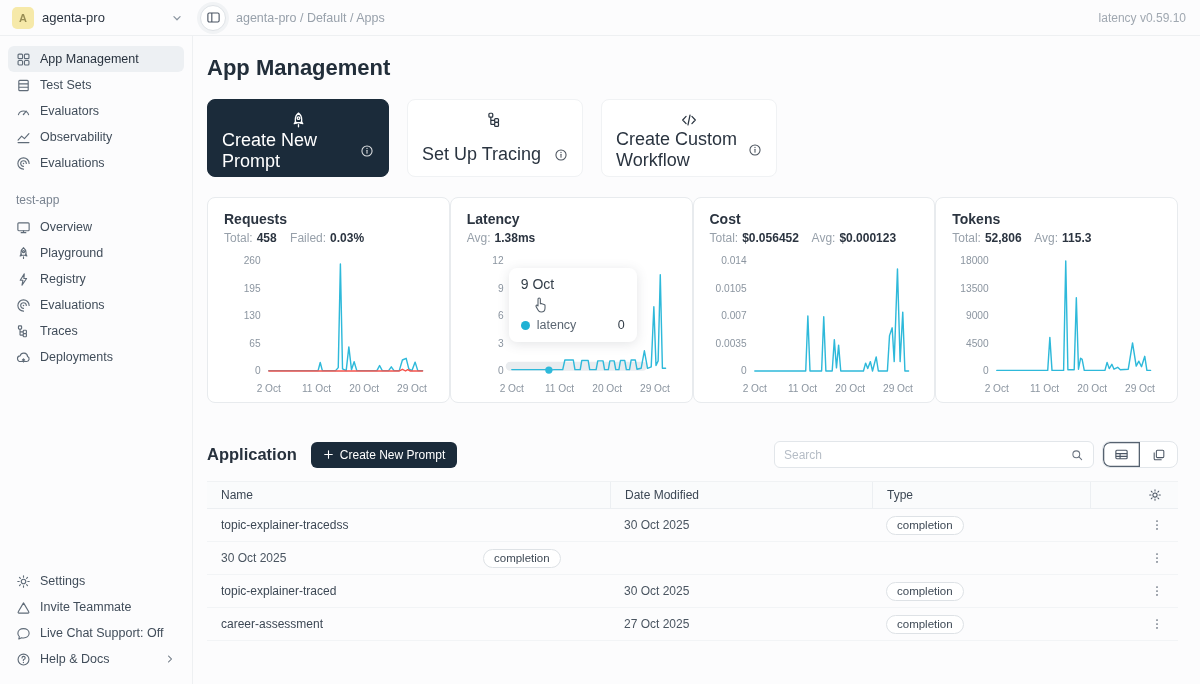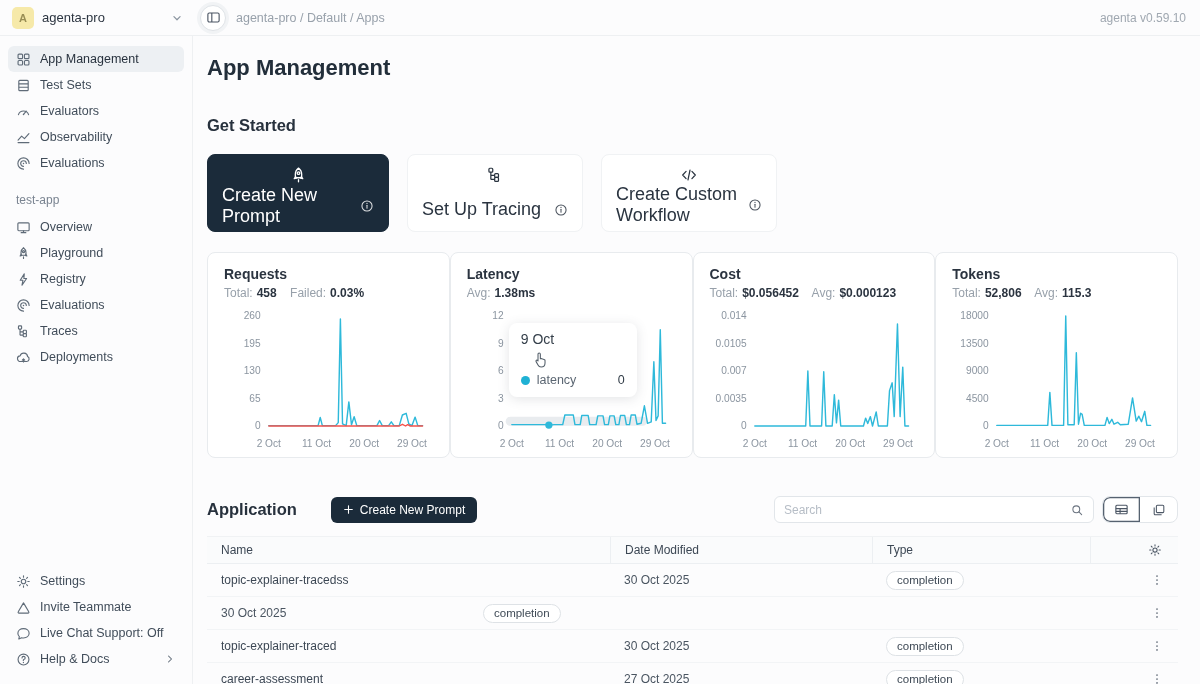--- a/index.html
+++ b/index.html
@@ -62,21 +62,21 @@
   .chart-tooltip { position:absolute; left:58px; top:70px; width:128px; background:#fff;
     border-radius:8px; box-shadow:0 2px 12px rgba(80,90,100,.16); padding:8px 12px 10px; z-index:5; }
   .tt-title { font-size:14px; font-weight:500; color:#333e49; }
   .tt-row { margin-top:26px; display:flex; align-items:center; gap:7px; font-size:12.5px; color:#5b6672; }
   .tt-dot { width:9px; height:9px; border-radius:50%; background:#1fb1d4; flex:none; }
   .tt-val { margin-left:auto; color:#333e49; }
   .cursor-icon { position:absolute; left:22px; top:28px; color:#545f6a; }
 
   
   .app-section { margin-top:38px; }
-  .app-header { display:flex; align-items:center; height:27px;gap:20px; }
+  .app-header { display:flex; align-items:center; height:27px; }
   .app-title { font-size:16.5px; font-weight:600; color:#27313d; }
   .create-btn { margin-left:14px; background:#1b2b3a; color:#fff; border:none; border-radius:6px;
     height:26px; padding:0 12px; display:flex; align-items:center; gap:6px; font-size:12px;
     font-family:inherit; cursor:pointer; }
   .header-right { margin-left:auto; display:flex; align-items:center; gap:8px; }
   .search-box { width:320px; height:27px; border:1px solid #e2e6ea; border-radius:6px;
     background:#fff; display:flex; padding:0 9px; }
   .search-box input { flex:1; border:none; outline:none; font-size:12px; color:#333;
     font-family:inherit; background:transparent; }
   .search-box input::placeholder { color:#b6bdc6; }
@@ -119,21 +119,21 @@
   </div>
   <div class="collapse-btn">
     <span class="icon">
       <svg width="15" height="15" viewBox="0 0 16 16" fill="none" stroke="currentColor" stroke-width="1.2" stroke-linejoin="round">
           <rect x="2" y="3.2" width="12" height="9.6" rx="1.5"></rect>
           <path d="M6.2 3.2v9.6"></path>
         </svg>
     </span>
   </div>
   <div class="breadcrumb">agenta-pro / Default / Apps</div>
-  <div class="version">agenta v0.59.10</div>
+  <div class="version">latency v0.59.10</div>
 </div>
 
 <div class="layout">
 
   <div class="sidebar">
     <div class="nav-item active">
       <span class="icon">
         <svg width="15" height="15" viewBox="0 0 16 16" fill="none" stroke="currentColor" stroke-width="1.2">
             <rect x="2.2" y="2.2" width="4.8" height="4.8" rx="1"></rect>
             <rect x="9" y="2.2" width="4.8" height="4.8" rx="1"></rect>
@@ -282,21 +282,20 @@
               <path d="M6 4l4 4-4 4"></path>
             </svg>
         </span>
       </div>
     </div>
   </div>
 
   <div class="content">
     <div class="page-title">App Management</div>
 
-    <div class="section-title">Get Started</div>
 
     <div class="gs-cards">
       <div class="gs-card dark">
         <span class="icon">
           <svg width="19" height="19" viewBox="0 0 16 16" fill="none" stroke="currentColor" stroke-width="1.1" stroke-linecap="round" stroke-linejoin="round">
               <path d="M8 1.8c1.9 1.4 2.7 3.3 2.7 5.5 0 .9-.15 1.8-.45 2.6H5.75c-.3-.8-.45-1.7-.45-2.6 0-2.2.8-4.1 2.7-5.5z"></path>
               <circle cx="8" cy="6" r="1.1"></circle>
               <path d="M5.6 8.6 4.4 10.7l1.8-.5M10.4 8.6l1.2 2.1-1.8-.5M8 11.6v1.7"></path>
             </svg>
         </span>

